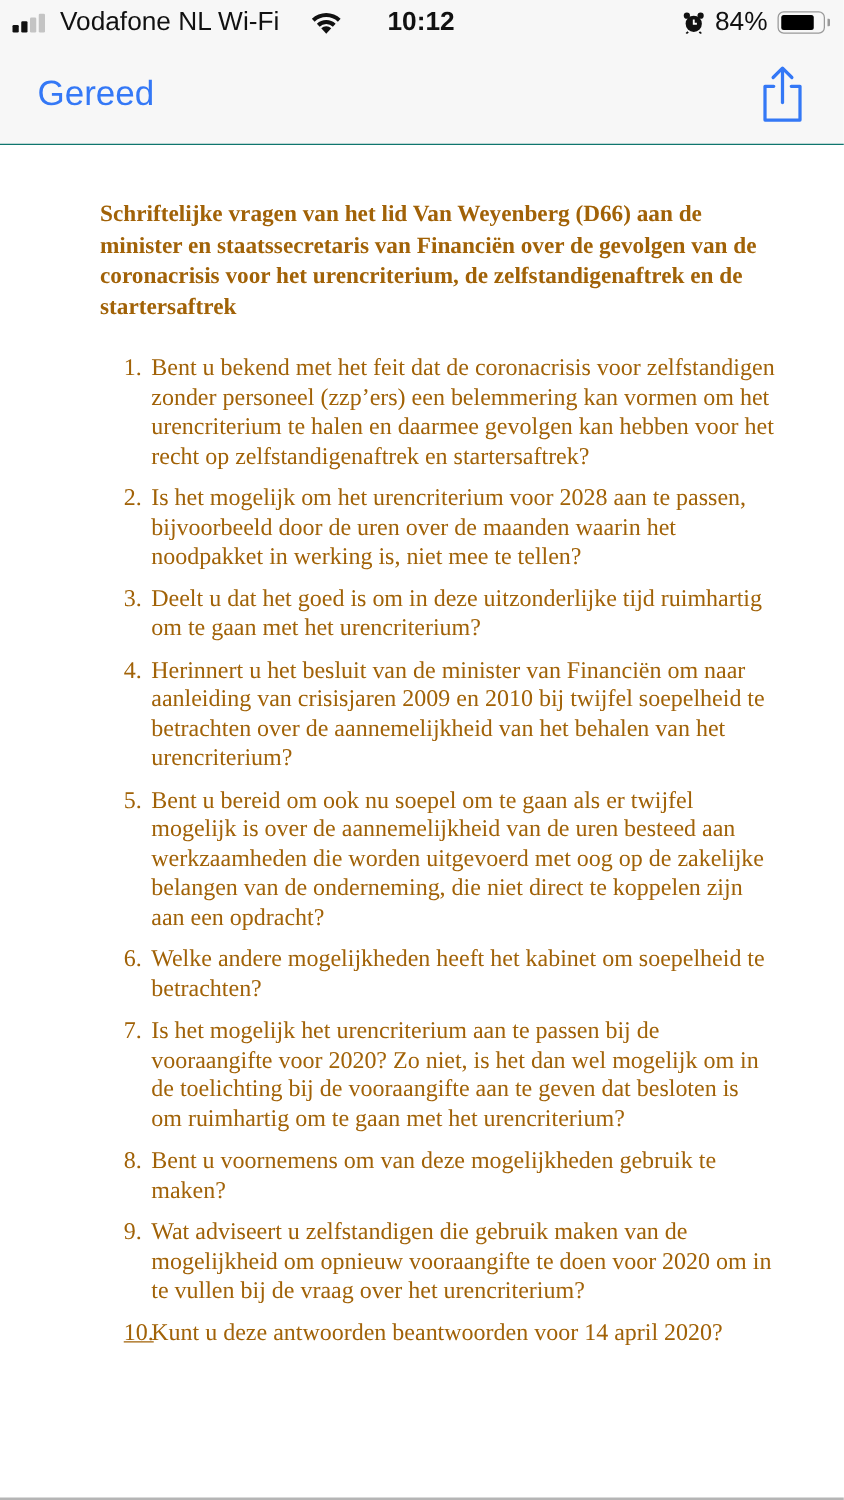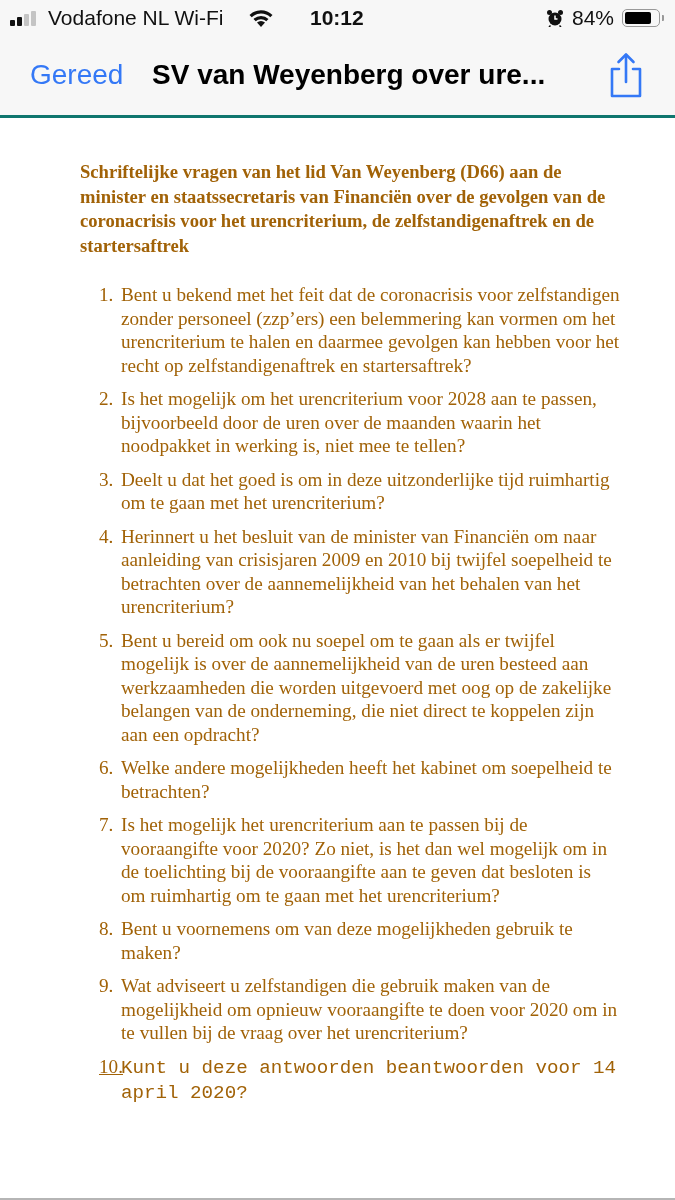--- a/index.html
+++ b/index.html
@@ -5,21 +5,21 @@
   html, body { margin: 0; padding: 0; }
   body {
     width: 675px; height: 1200px; overflow: hidden;
     background: #ffffff;
     position: relative;
     font-family: "Liberation Sans", sans-serif;
   }
   .top {
     position: absolute; left: 0; top: 0; width: 675px; height: 115px;
     background: #f7f7f7;
-    border-bottom: 3px solid #0f766e;
+    border-bottom: 1px solid #0f766e;
   }
   .status {
     position: absolute; left: 0; top: 0; width: 675px; height: 38px;
     font-size: 21px; color: #111;
   }
   .signal { position: absolute; left: 10px; top: 11px; height: 15px; width: 34px; }
   .signal span { position: absolute; bottom: 0; width: 5px; border-radius: 1px; }
   .carrier { position: absolute; left: 48px; top: 6px; }
   .wifi { position: absolute; left: 248px; top: 8px; width: 26px; height: 20px; }
   .time { position: absolute; left: 310px; top: 6px; font-weight: bold; }
@@ -49,21 +49,21 @@
   }
   ol.questions { list-style: none; margin: 0; padding: 0; }
   ol.questions li {
     position: relative; padding-left: 41px; font-size: 19.2px; line-height: 23.5px;
     margin-bottom: 10px;
   }
   ol.questions li .num {
     position: absolute; left: 19px; top: 0; width: 22px;
   }
   ol.questions li.two-digit .num { left: 19px; text-decoration: underline; }
-  ol.questions li.two-digit .qtext { display: inline; font-family: Liberation Mono, monospace; }
+  ol.questions li.two-digit .qtext { display: inline; }
   .bottom-line { position: absolute; left: 0; top: 1198px; width: 675px; height: 2px; background: #b5b5b5; }
 </style>
 </head>
 <body>
 
 <div class="top">
   <div class="status">
     <div class="signal">
       <span style="left:0;height:6px;background:#111;"></span>
       <span style="left:7px;height:9px;background:#111;"></span>
@@ -86,21 +86,20 @@
     </svg>
     <span class="battery-pct">84%</span>
     <div class="battery">
       <div class="fill" id="battery-fill" style="width: 26px;"></div>
     </div>
     <div class="battery-tip"></div>
   </div>
 
   <div class="nav">
     <span class="done">Gereed</span>
-    <span class="nav-title">SV van Weyenberg over ure...</span>
     <svg class="share" viewBox="0 0 40 48">
       <path d="M13 17 H6 V44 H34 V17 H27" fill="none" stroke="#3478f6" stroke-width="2.6" stroke-linejoin="round" stroke-linecap="round"></path>
       <path d="M20 30 V3" stroke="#3478f6" stroke-width="2.6" stroke-linecap="round"></path>
       <path d="M12.5 10 L20 2.5 L27.5 10" fill="none" stroke="#3478f6" stroke-width="2.6" stroke-linecap="round" stroke-linejoin="round"></path>
     </svg>
   </div>
 </div>
 
 <div class="doc">
   <p class="doc-title">Schriftelijke vragen van het lid Van Weyenberg (D66) aan de minister en staatssecretaris van Financiën over de gevolgen van de coronacrisis voor het urencriterium, de zelfstandigenaftrek en de startersaftrek</p>

